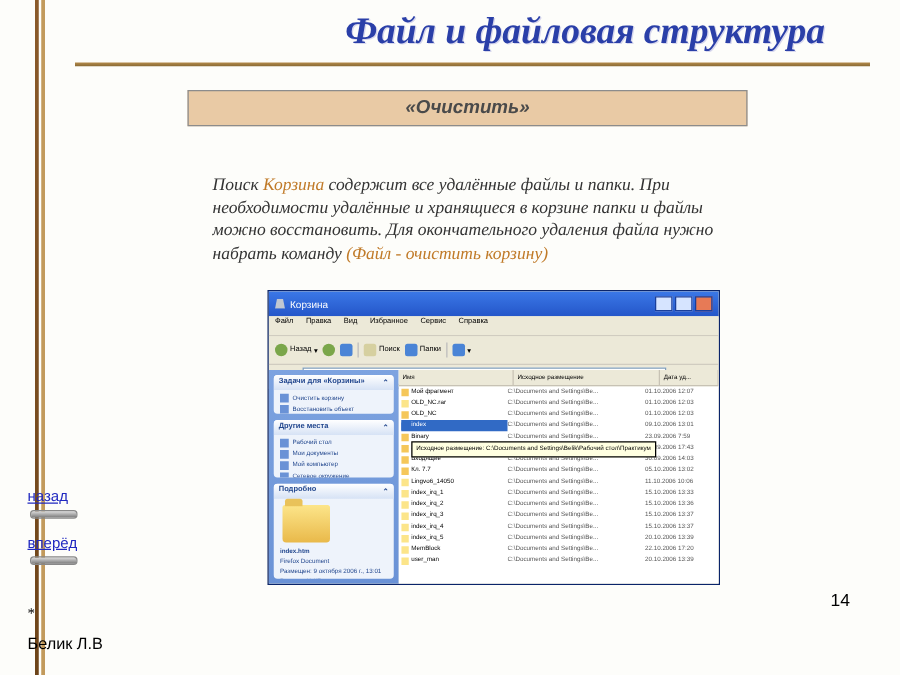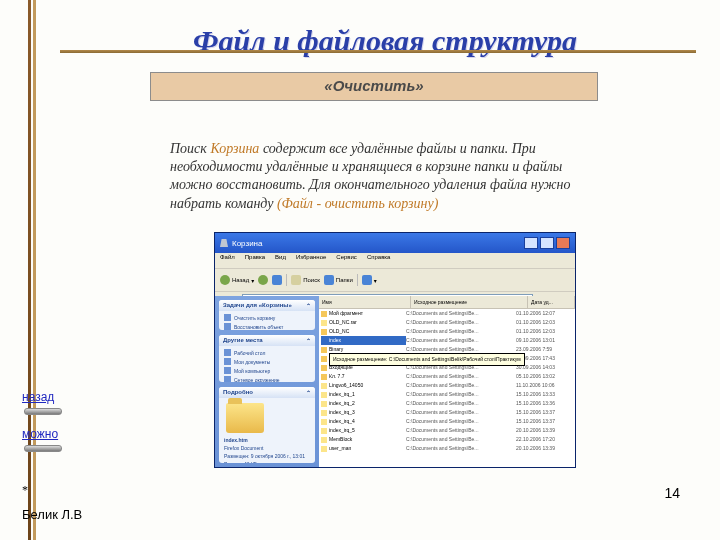--- a/index.html
+++ b/index.html
@@ -18,28 +18,27 @@
     bottom: 0;
     width: 3px;
   }
   .vstripe.s1 { left: 28px; background: linear-gradient(#8a5a2a, #6d4419); }
   .vstripe.s2 { left: 33px; background: #c29a5c; }
   .page-title {
     position: absolute;
     top: 8px;
     left: 110px;
     right: 60px;
-    text-align: center;
+    text-align: right;
     font-size: 30px;
     font-style: italic;
     font-weight: bold;
     color: #2a3fa8;
     font-family: "Times New Roman", serif;
     text-shadow: 1px 1px 0 #d7d7ed;
-    margin-top: 16px;
   }
   .hrule {
     position: absolute;
     top: 50px;
     left: 60px;
     right: 24px;
     height: 3px;
     background: linear-gradient(#b38a4a, #8a6a34);
   }
   .subtitle-box {
@@ -268,21 +267,21 @@
   .footer-author {
     position: absolute;
     left: 22px;
     bottom: 18px;
     font-size: 13px;
     font-family: Arial, sans-serif;
   }
   .page-num {
     position: absolute;
     right: 40px;
-    bottom: 39px;
+    bottom: 52px;
     font-size: 14px;
     font-family: Arial, sans-serif;
   }
 </style>
 </head>
 <body>
 
 <div class="vstripe s1"></div>
 <div class="vstripe s2"></div>
 
@@ -493,19 +492,19 @@
             <span class="c3">20.10.2006 13:39</span>
           </div>
         </div>
     </div>
   </div>
 </div>
 
 <div class="nav-links">
   <a href="#">назад</a>
   <span class="nav-bar"></span>
-  <a href="#">можно</a>
+  <a href="#">вперёд</a>
   <span class="nav-bar"></span>
 </div>
 
 <div class="footer-star">*</div>
 <div class="footer-author">Белик Л.В</div>
 <div class="page-num">14</div>
 
 </body></html>

